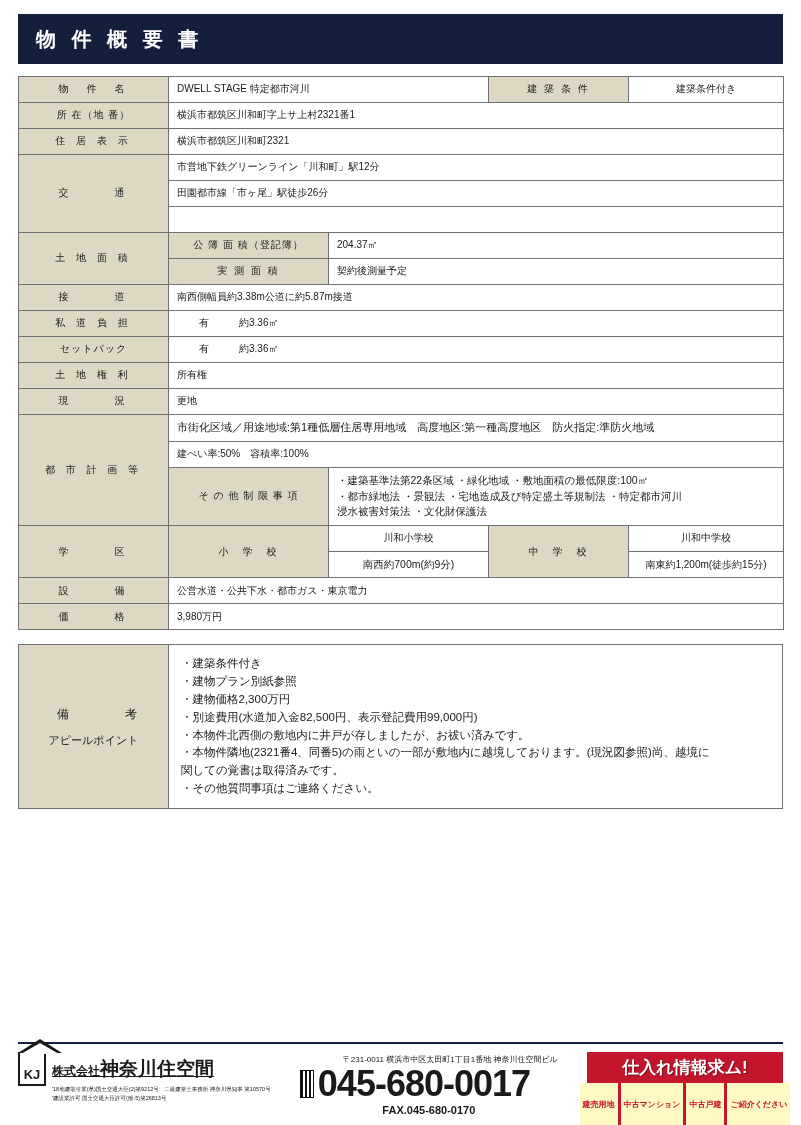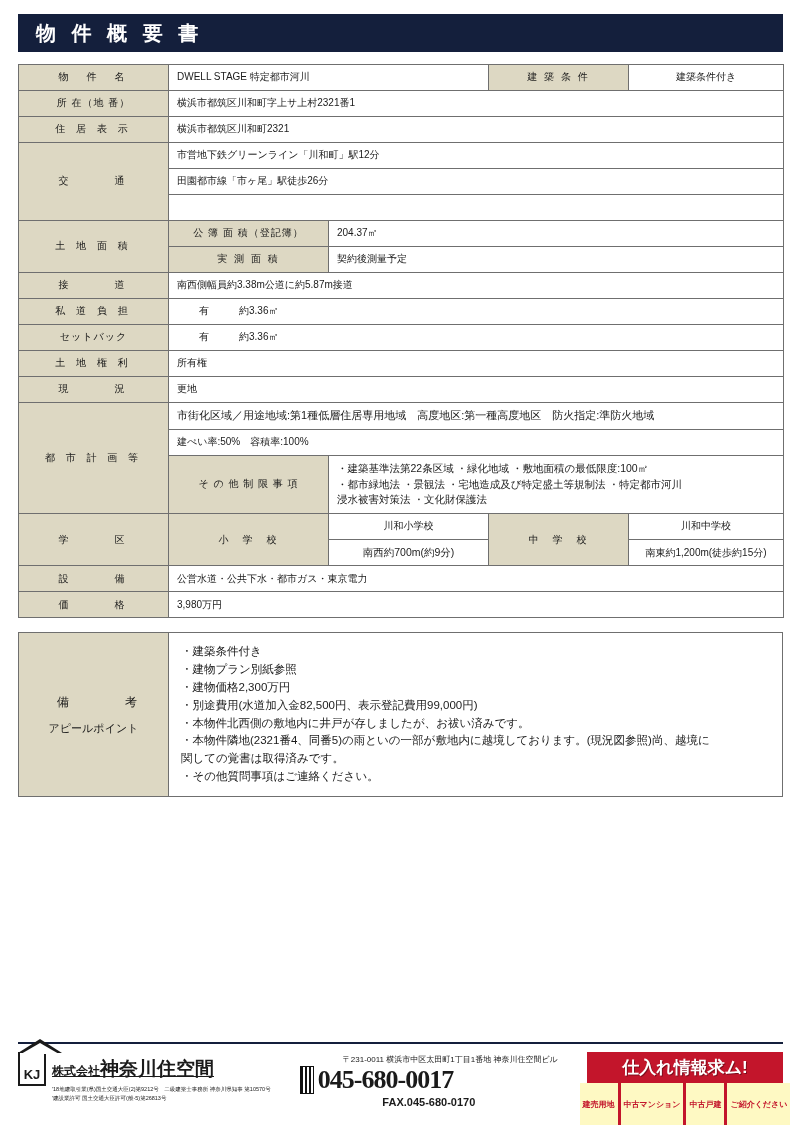--- a/index.html
+++ b/index.html
@@ -10,21 +10,21 @@
     background: #ffffff;
     font-family: "Liberation Sans", sans-serif;
     color: #1a1a1a;
     font-size: 12px;
   }
   .page { position: relative; width: 801px; height: 1125px; padding: 0 18px; }
 
   
   .header {
     margin-top: 14px;
-    height: 38px;
+    height: 50px;
     background: #141f3c;
     display: flex;
     align-items: center;
     justify-content: space-between;
     padding: 0 18px;
     gap: 15px;
   }
   .header-title {
     color: #ffffff;
     font-size: 20px;
@@ -157,21 +157,21 @@
   .license { font-size: 5.5px; line-height: 1.6; color:#222; margin-top:3px; white-space: pre-line; }
 
   .contact { text-align:left; padding-top: 2px; }
   .addr { font-size: 8px; margin-bottom: 1px; margin-left: 43px; }
   .tel-row { display:flex; align-items:center; gap:4px; }
   .tel-icon {
     width: 14px; height: 28px;
     background: repeating-linear-gradient(90deg,#111 0 2px,#fff 2px 4px);
     border: 1px solid #111;
   }
-  .tel { font-size: 26px; font-weight: bold; letter-spacing: -1px; line-height: 1; font-family: Liberation Serif, serif; }
+  .tel { font-size: 36px; font-weight: bold; letter-spacing: -1px; line-height: 1; }
   .fax { font-size: 11px; text-align: center; margin-top: 2px; font-weight: bold; }
 
   .want-box {
     background: #c3152b;
     padding: 4px 6px 5px 6px;
     text-align:center;
     width: 196px;
   }
   .want-title {
     color:#ffffff; font-size: 17px; font-weight: bold; letter-spacing: 0px;

